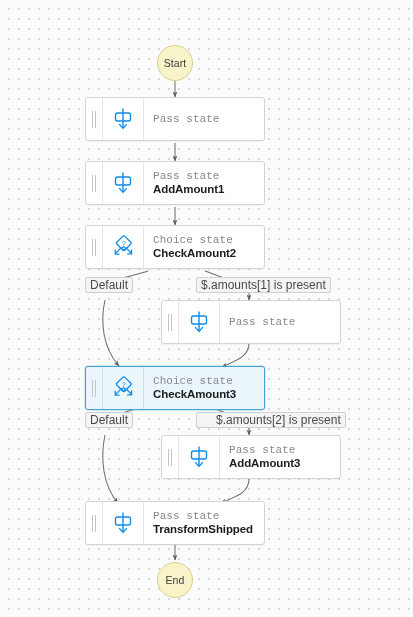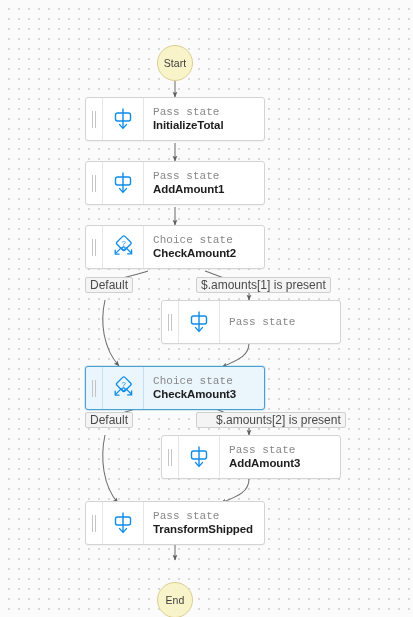--- a/index.html
+++ b/index.html
@@ -183,21 +183,20 @@
     </div>
     <div class="node-icon">
       <svg width="22" height="24" viewBox="0 0 22 24" xmlns="http://www.w3.org/2000/svg">
         <rect x="3.5" y="6" width="15" height="8" rx="2" fill="none" stroke="#0f8ce9" stroke-width="1.4"></rect>
         <path d="M11,1.5 L11,20.5" stroke="#0f8ce9" stroke-width="1.4" fill="none"></path>
         <path d="M7.6,17.6 L11,21.4 L14.4,17.6" fill="none" stroke="#0f8ce9" stroke-width="1.4" stroke-linecap="round" stroke-linejoin="round"></path>
       </svg>
     </div>
     <div class="node-text">
       <span class="node-type">Pass state</span>
-      <span class="node-name">InitializeTotal</span>
     </div>
   </div>
 
   <div class="node" style="left:85px; top:161px; width:180px;">
     <div class="grip">
       <span class="grip-lines">
           <i></i>
           <i></i>
         </span>
     </div>
@@ -330,17 +329,17 @@
         <path d="M11,1.5 L11,20.5" stroke="#0f8ce9" stroke-width="1.4" fill="none"></path>
         <path d="M7.6,17.6 L11,21.4 L14.4,17.6" fill="none" stroke="#0f8ce9" stroke-width="1.4" stroke-linecap="round" stroke-linejoin="round"></path>
       </svg>
     </div>
     <div class="node-text">
       <span class="node-type">Pass state</span>
       <span class="node-name">TransformShipped</span>
     </div>
   </div>
 
-  <div class="terminal" style="left:157px; top:582px;">
+  <div class="terminal" style="left:157px; top:562px;">
     <span>End</span>
   </div>
 
 </div>
 
 </body></html>

